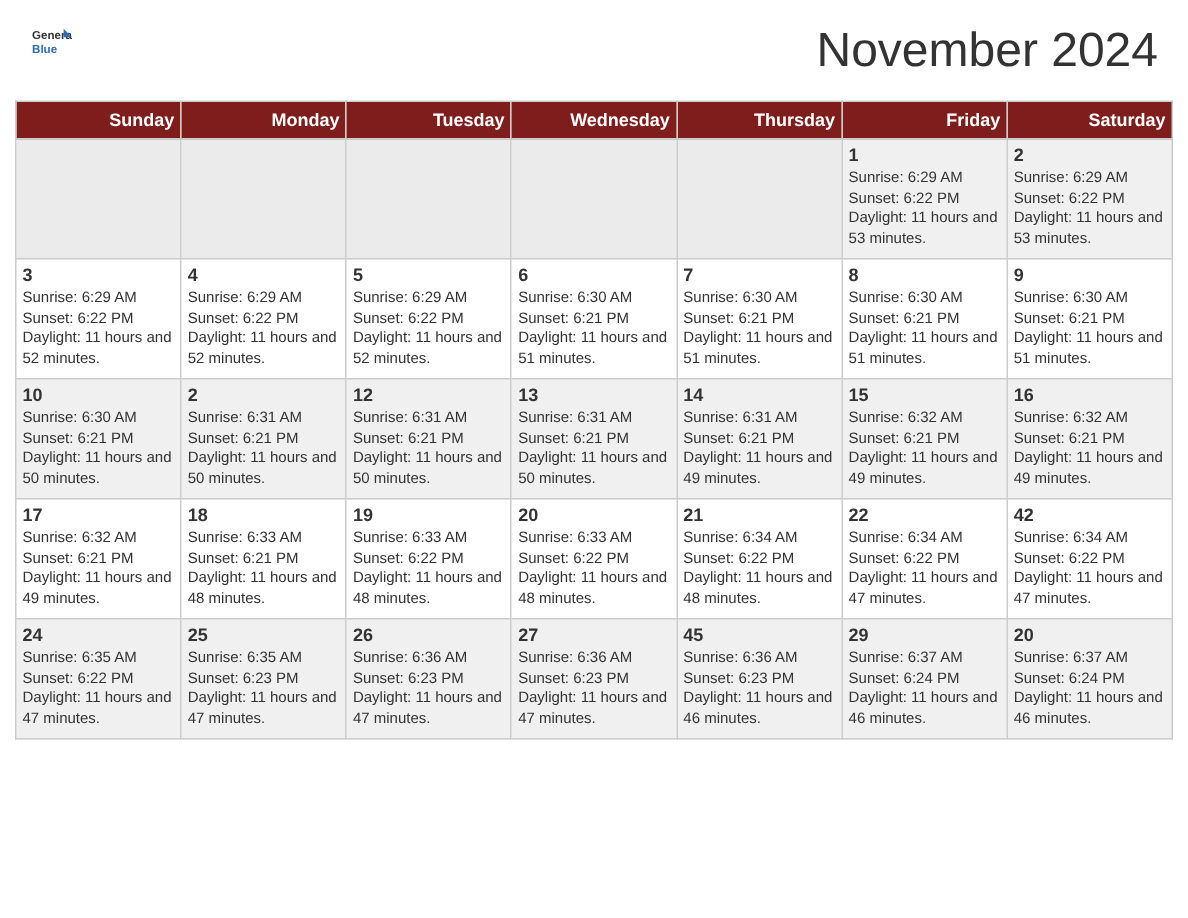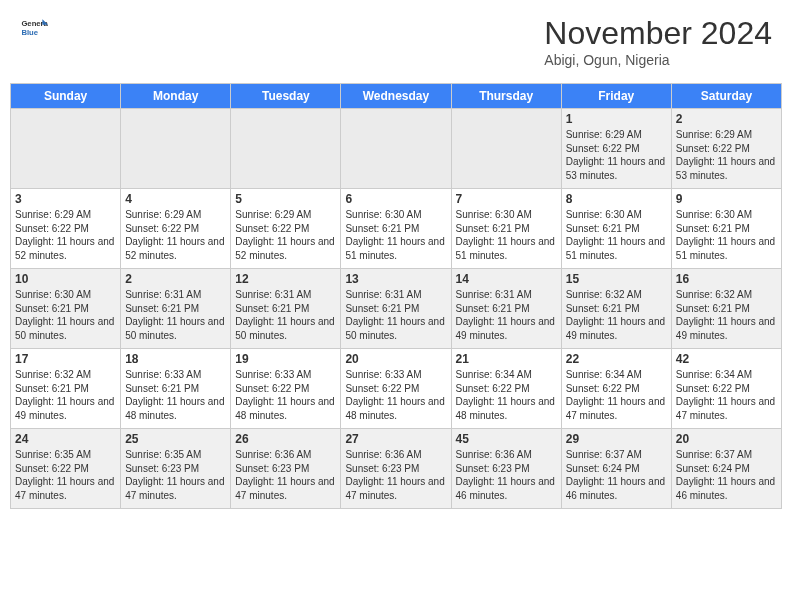--- a/index.html
+++ b/index.html
@@ -20,43 +20,43 @@
     .logo {
       display: flex;
       align-items: center;
       gap: 4px;
     }
     .logo-icon {
       width: 28px;
       height: 28px;
     }
     .title-area {
-      text-align: left;
+      text-align: center;
     }
     .month-title {
       font-size: 32px;
       font-weight: normal;
       color: #333;
     }
     .location {
       font-size: 14px;
       color: #555;
     }
     .calendar {
       width: 100%;
       border-collapse: collapse;
       border: 1px solid #ccc;
     }
     .calendar th {
-      background-color: #3b82f6;
+      background-color: #7f1d1d;
       color: #fff;
       font-size: 12px;
       padding: 5px 4px;
       border: 1px solid #ccc;
-      text-align: center;
+      text-align: right;
     }
     .calendar td {
       border: 1px solid #ccc;
       vertical-align: top;
       padding: 3px 4px;
       font-size: 10px;
       color: #333;
       width: 14.28%;
       min-height: 80px;
       height: 80px;
@@ -89,21 +89,20 @@
   <div class="logo">
     <svg class="logo-icon" viewBox="0 0 40 40">
       <rect x="0" y="0" width="40" height="40" fill="white"></rect>
       <text x="2" y="16" font-family="Arial" font-size="11" font-weight="bold" fill="#333">General</text>
       <text x="2" y="29" font-family="Arial" font-size="11" font-weight="bold" fill="#2e6db4">Blue</text>
       <polygon points="32,6 40,14 32,14" fill="#2e6db4"></polygon>
     </svg>
   </div>
   <div class="title-area">
     <div class="month-title">November 2024</div>
-    <div class="location">Abigi, Ogun, Nigeria</div>
   </div>
 </div>
 
 <table class="calendar">
   <thead>
     <tr>
     <th>Sunday</th>
         <th>Monday</th>
         <th>Tuesday</th>
         <th>Wednesday</th>

